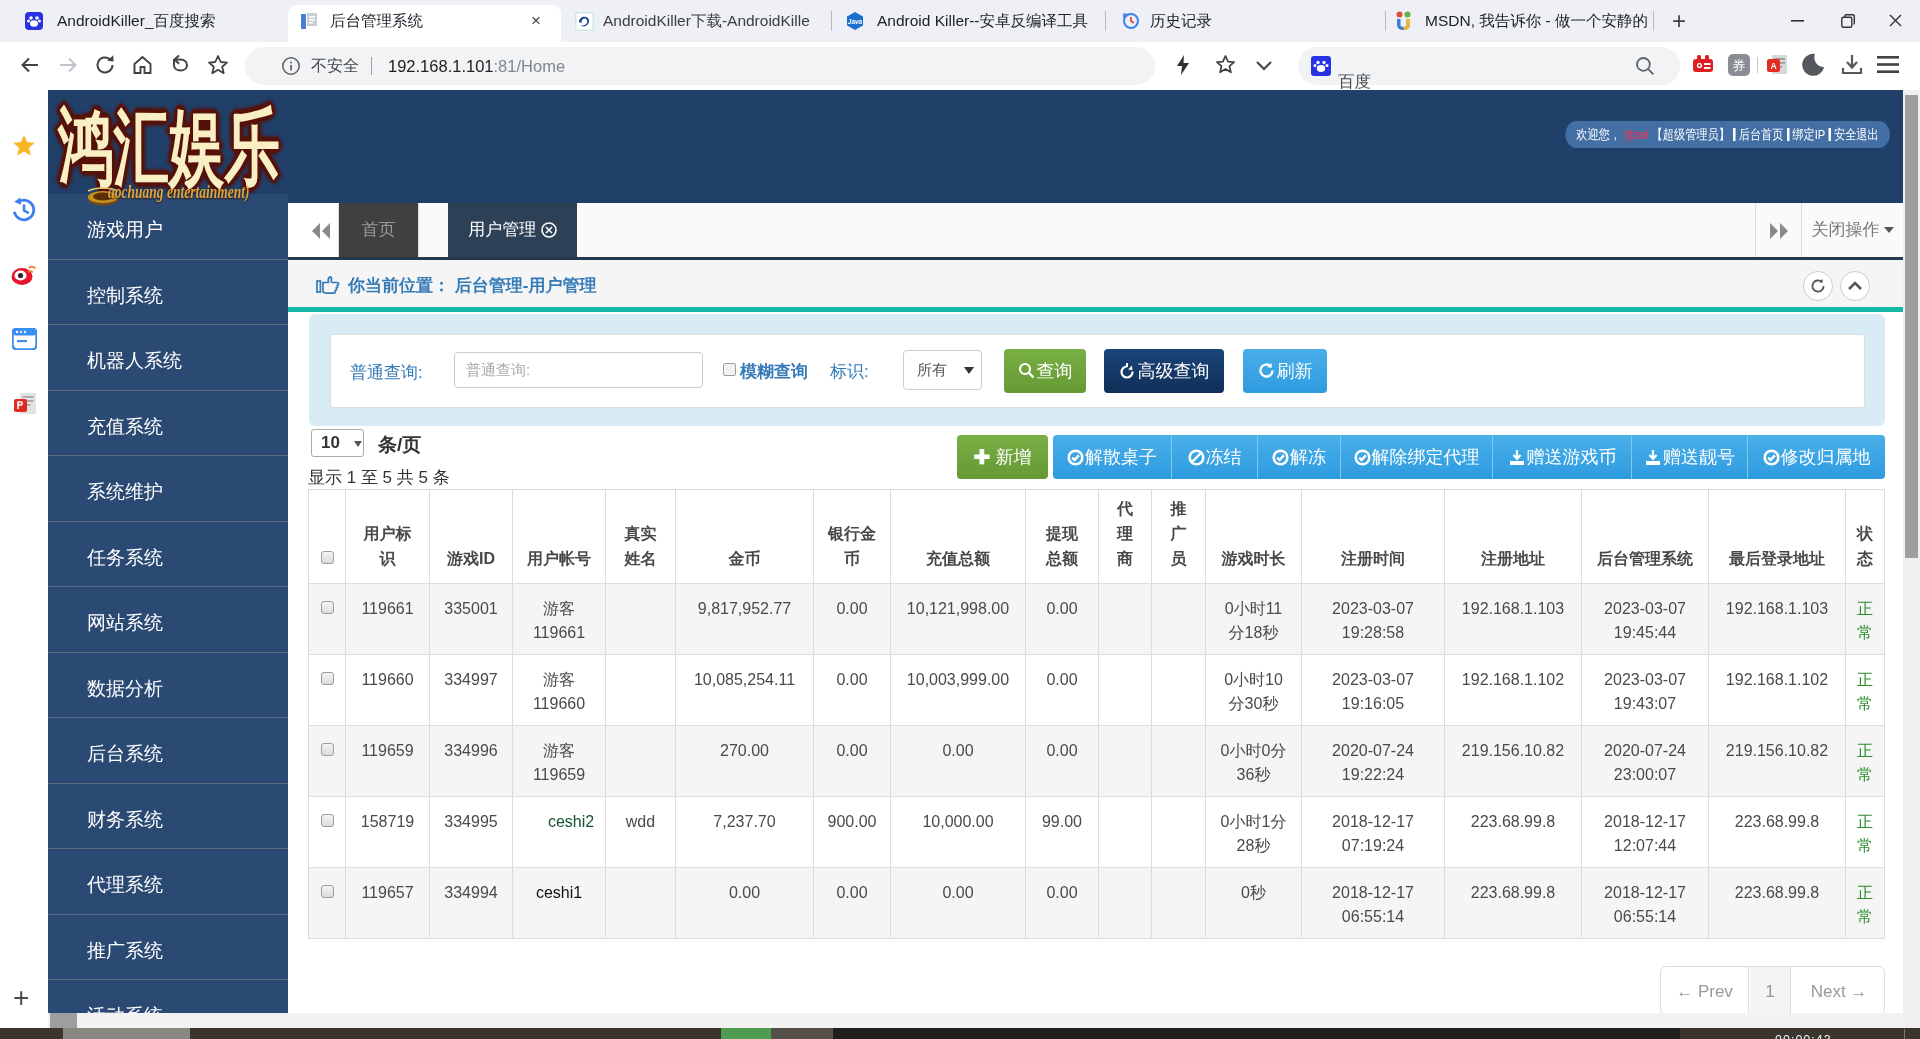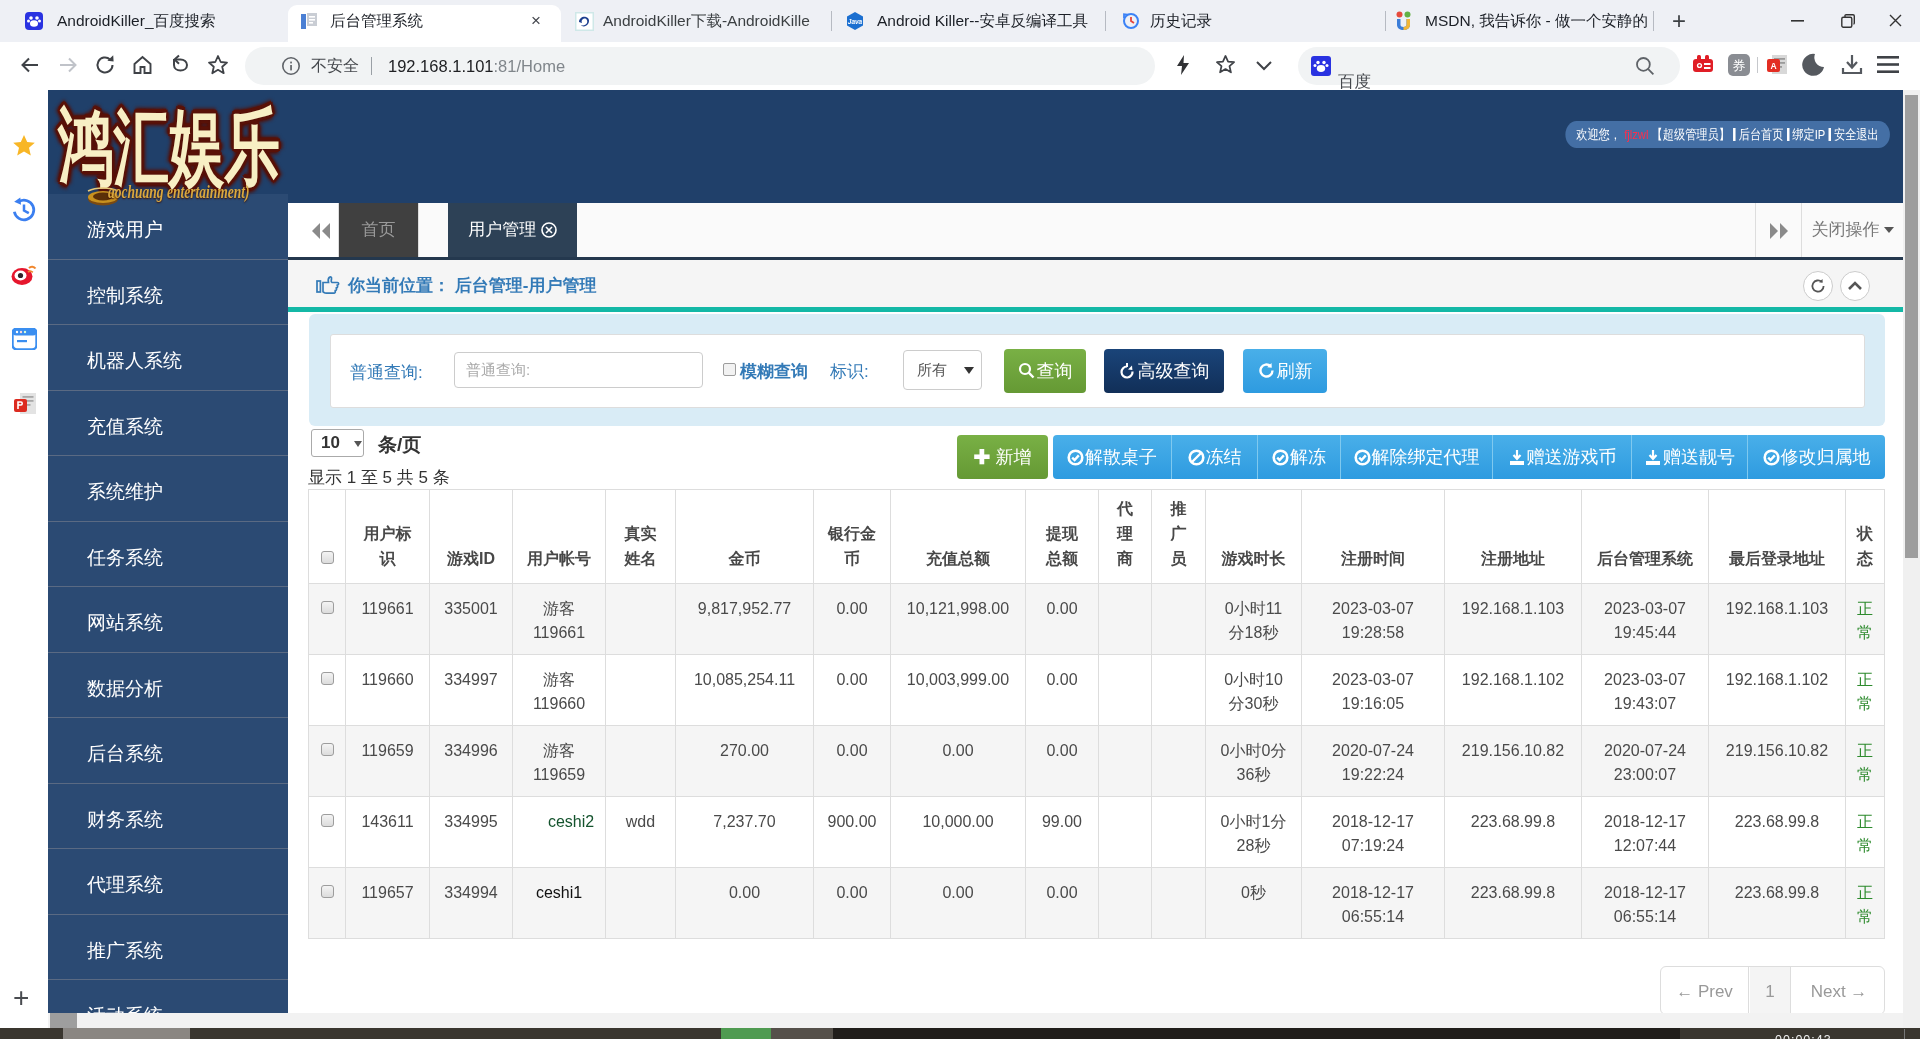--- a/index.html
+++ b/index.html
@@ -450,21 +450,21 @@
             <td></td>
             <td>0小时0分<br>36秒</td>
             <td>2020-07-24<br>19:22:24</td>
             <td>219.156.10.82</td>
             <td>2020-07-24<br>23:00:07</td>
             <td>219.156.10.82</td>
             <td class="grn">正<br>常</td>
           </tr>
     <tr style="height:70px;">
             <td><span class="ck"></span></td>
-            <td>143611</td>
+            <td>158719</td>
             <td>334995</td>
             <td style="color:#14532d;padding-left:28px;">ceshi2</td>
             <td>wdd</td>
             <td>7,237.70</td>
             <td>900.00</td>
             <td>10,000.00</td>
             <td>99.00</td>
             <td></td>
             <td></td>
             <td>0小时1分<br>28秒</td>

